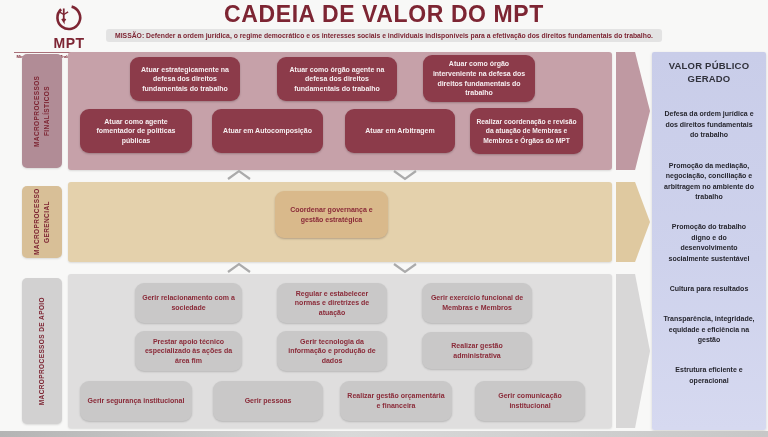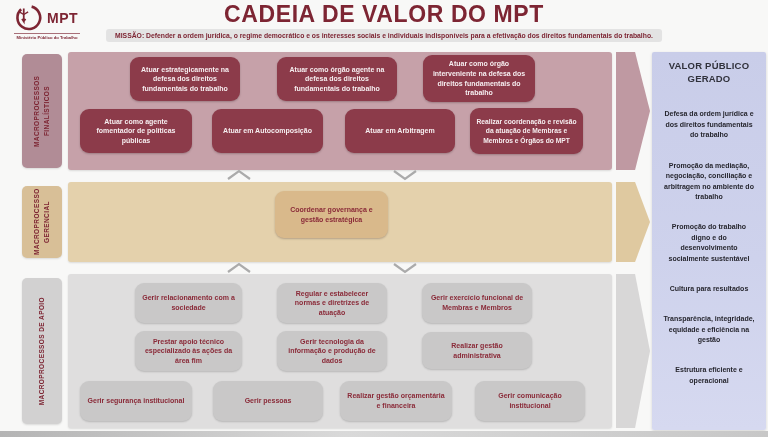--- a/index.html
+++ b/index.html
@@ -3,21 +3,21 @@
 <meta charset="utf-8">
 <style>
   html,body{margin:0;padding:0;}
   .page{
     position:relative; width:768px; height:437px; overflow:hidden;
     background:#f8f8f7;
     font-family:"Liberation Sans", sans-serif;
   }
   
   .logo{position:absolute; left:14px; top:4px; width:110px; height:38px;}
-  .logo-row{display:flex; align-items:center; gap:3px;}
+  .logo-row{display:flex; align-items:center; gap:3px;flex-direction:column;}
   .logo-mpt{font-size:14px; font-weight:800; color:#7d2533; letter-spacing:.5px;}
   .logo-sub{font-size:4.2px; font-weight:700; color:#7d2533; border-top:.5px solid #a86f78; margin-top:1px; padding-top:1px; width:66px; text-align:center;}
   .title{
     position:absolute; left:0; right:0; top:1px; text-align:center;
     font-size:23px; font-weight:800; letter-spacing:.6px; color:#7d2533;
   }
   .mission{
     position:absolute; top:29px; left:50%; transform:translateX(-50%);
     background:#e3e3e3; border-radius:3px; padding:3px 9px;
     font-size:6.8px; color:#7d2533; white-space:nowrap; font-weight:600;

